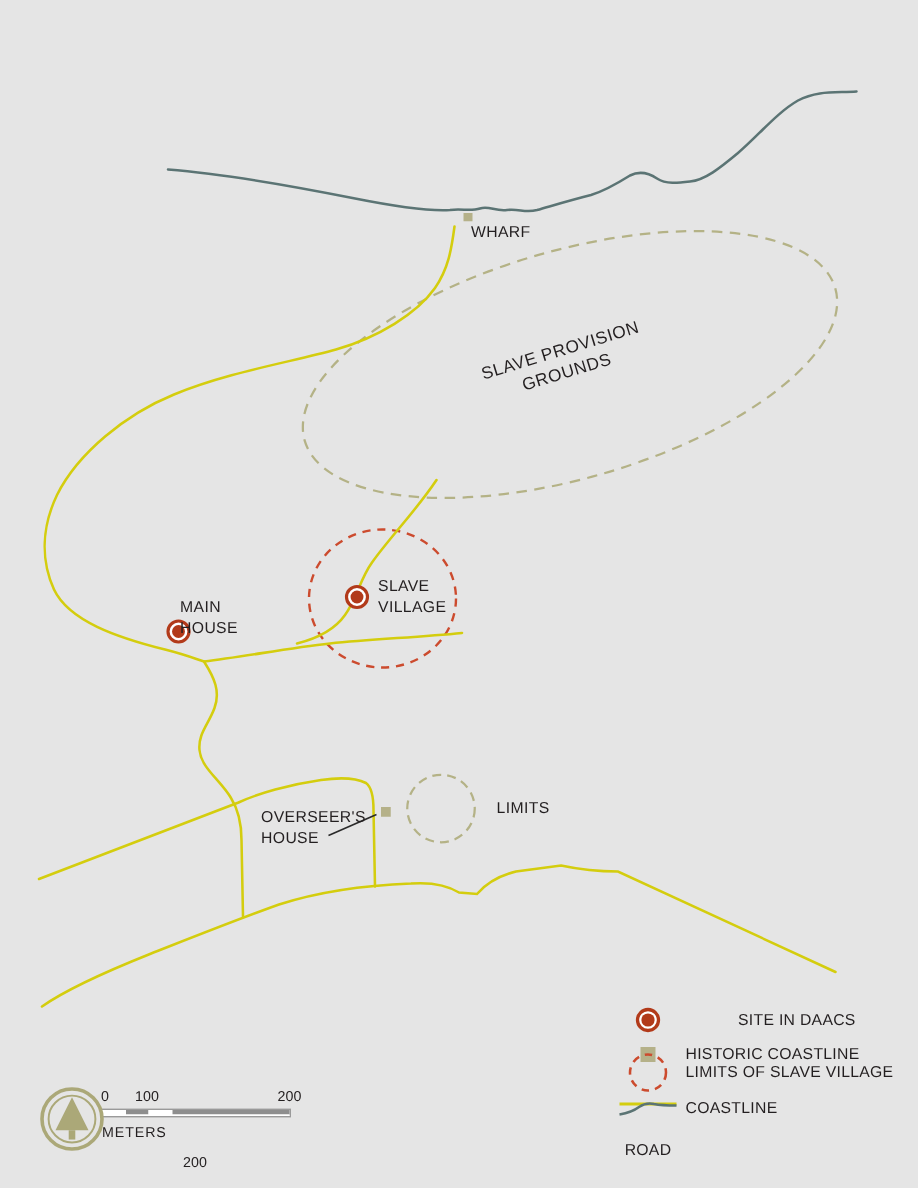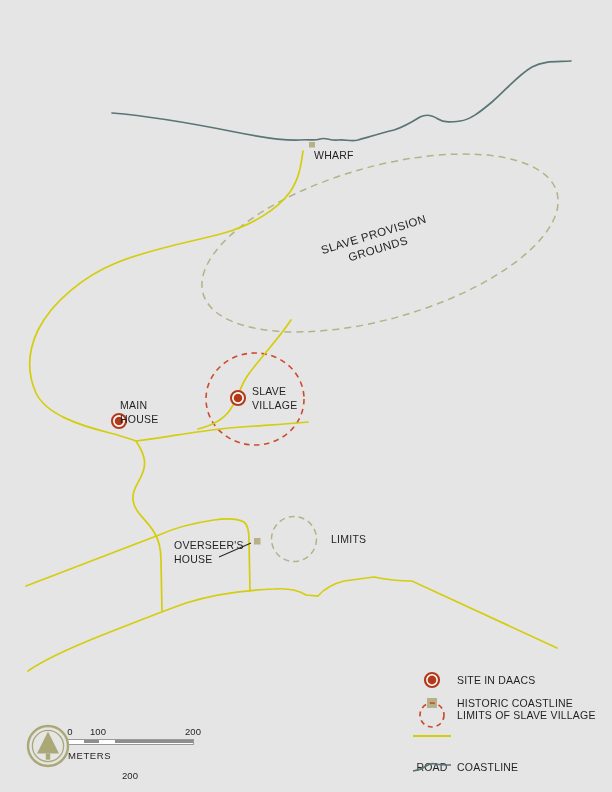--- a/index.html
+++ b/index.html
@@ -104,21 +104,21 @@
 
   <div class="lbl lbl2" style="left:174px;top:538px;">
     <div>OVERSEER'S</div>
     <div>HOUSE</div>
   </div>
 
   <div class="lbl" style="left:331px;top:532px;">LIMITS</div>
 
   <div>
 
-    <div class="legend-row" style="top:669px;">
+    <div class="legend-row" style="top:669px;gap:35px;">
       <span class="legend-swatch">
         <svg width="20" height="20" viewBox="0 0 20 20">
           <circle cx="10" cy="10" r="7" fill="#fff" stroke="var(--red)" stroke-width="2.2"></circle>
           <circle cx="10" cy="10" r="4.4" fill="var(--red)"></circle>
         </svg>
       </span>
       <span class="legend-label">SITE IN DAACS</span>
     </div>
 
     <div class="legend-row" style="top:692px;">
@@ -132,21 +132,21 @@
 
     <div class="legend-row" style="top:711px;flex-direction:column;">
       <span class="legend-swatch">
         <svg width="44" height="10" viewBox="0 0 44 10">
           <line x1="3" y1="5" x2="41" y2="5" stroke="var(--road)" stroke-width="2"></line>
         </svg>
       </span>
       <span class="legend-label">ROAD</span>
     </div>
 
-    <div class="legend-row" style="top:756px;">
+    <div class="legend-row" style="top:728px;">
       <span class="legend-swatch">
         <svg width="44" height="16" viewBox="0 0 44 16">
           <path d="M3,12 C9,11 12,10 16,7 C19,5 22,4 26,5 C31,6 36,6 41,6" fill="none" stroke="var(--coast)" stroke-width="1.7"></path>
         </svg>
       </span>
       <span class="legend-label">COASTLINE</span>
     </div>
 
     <div class="legend-row" style="top:704px;">
       <span class="legend-swatch">

